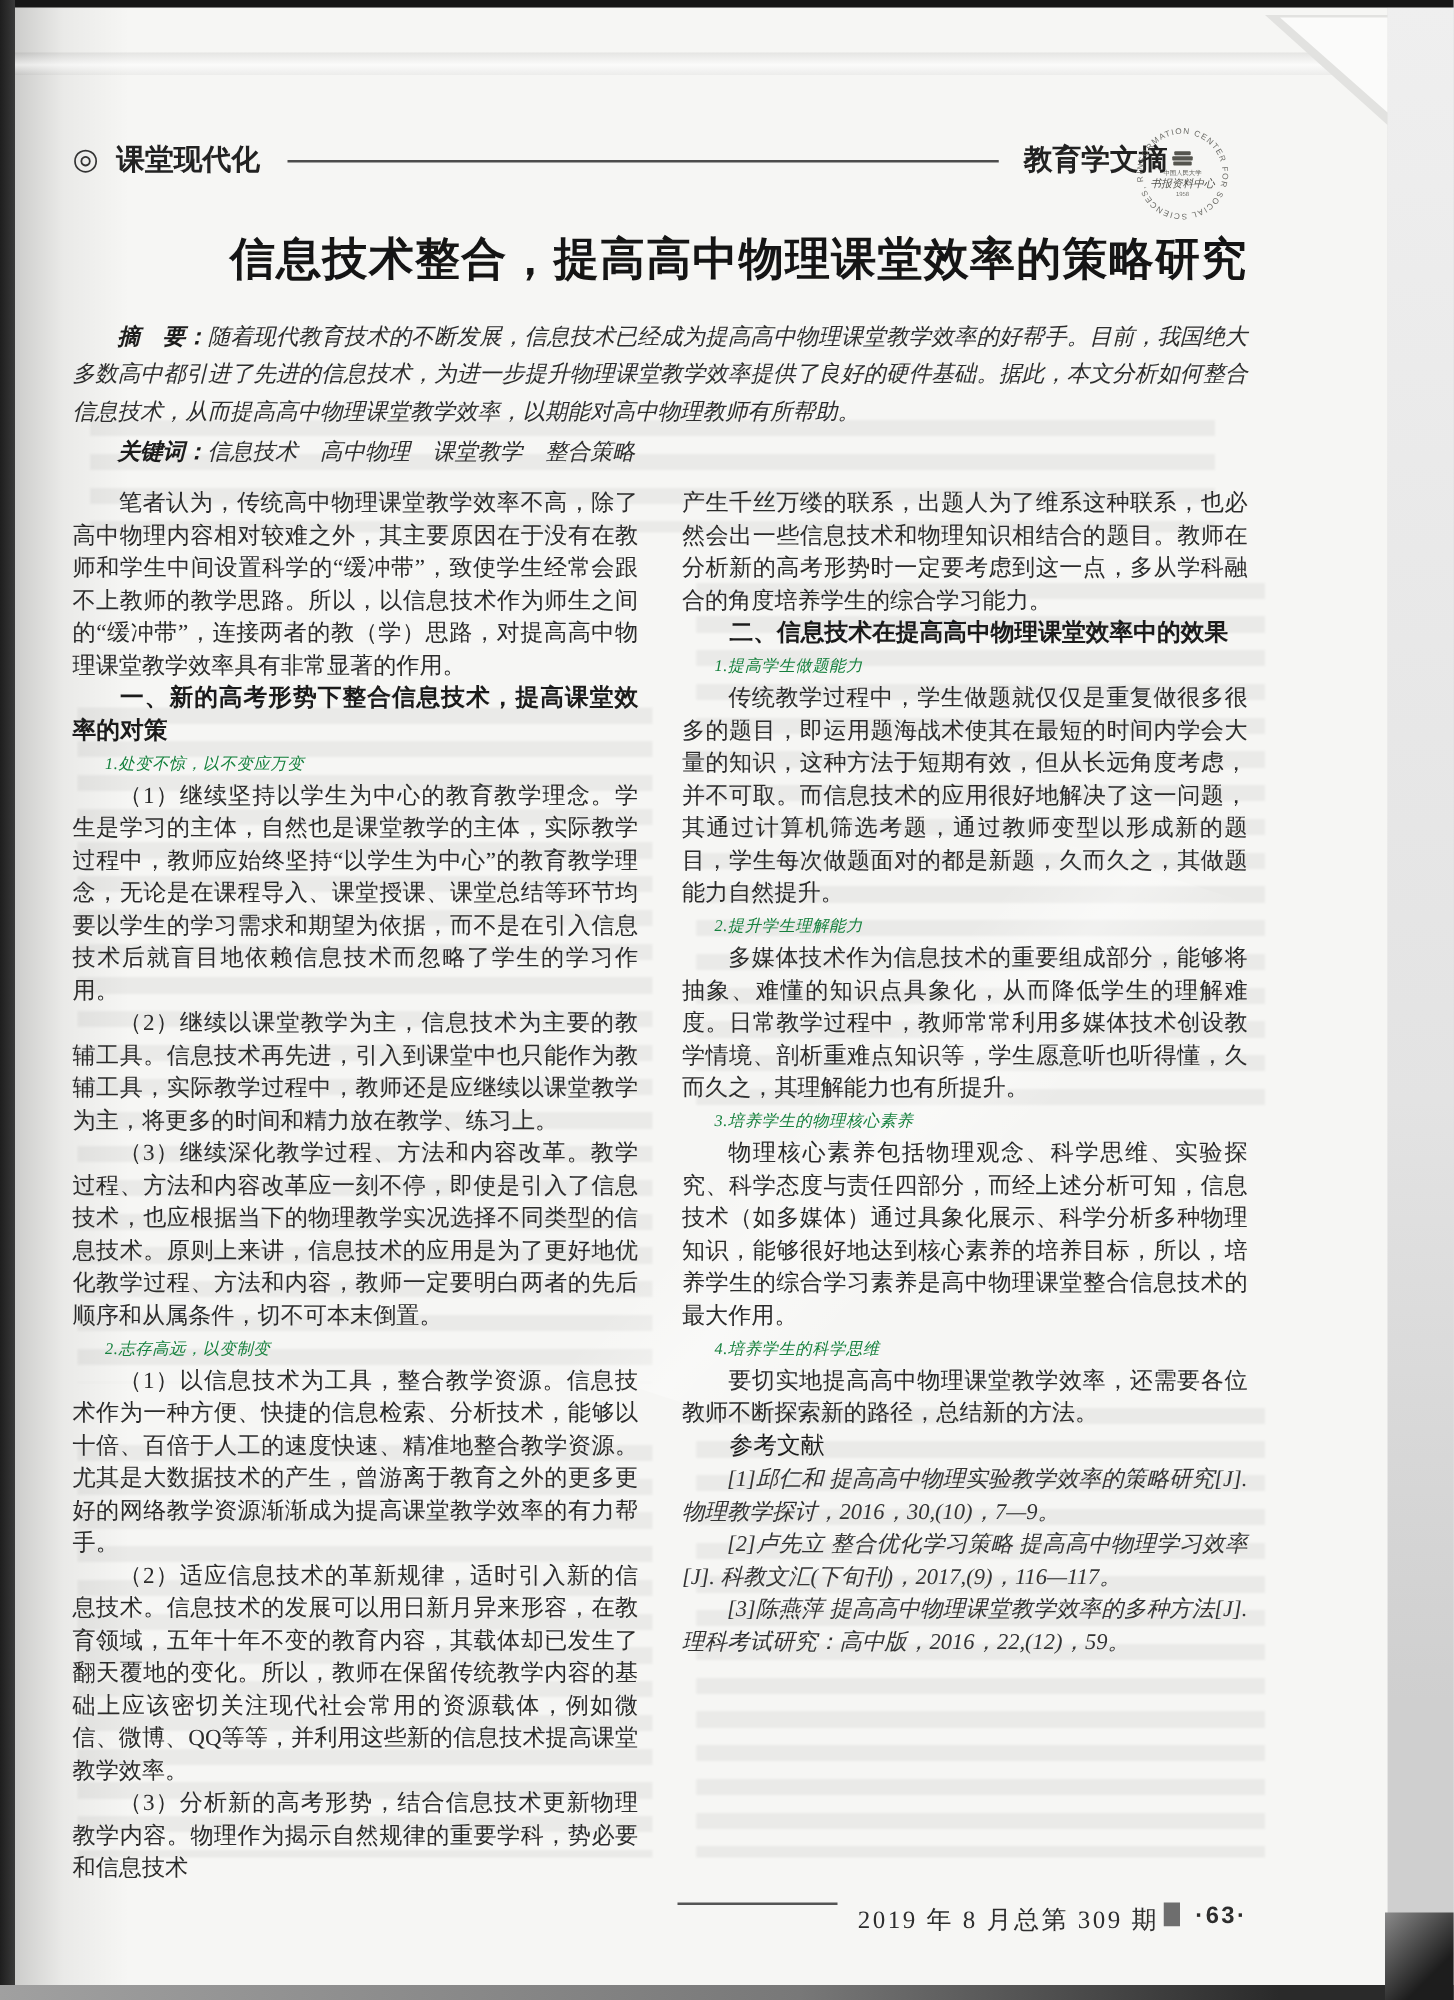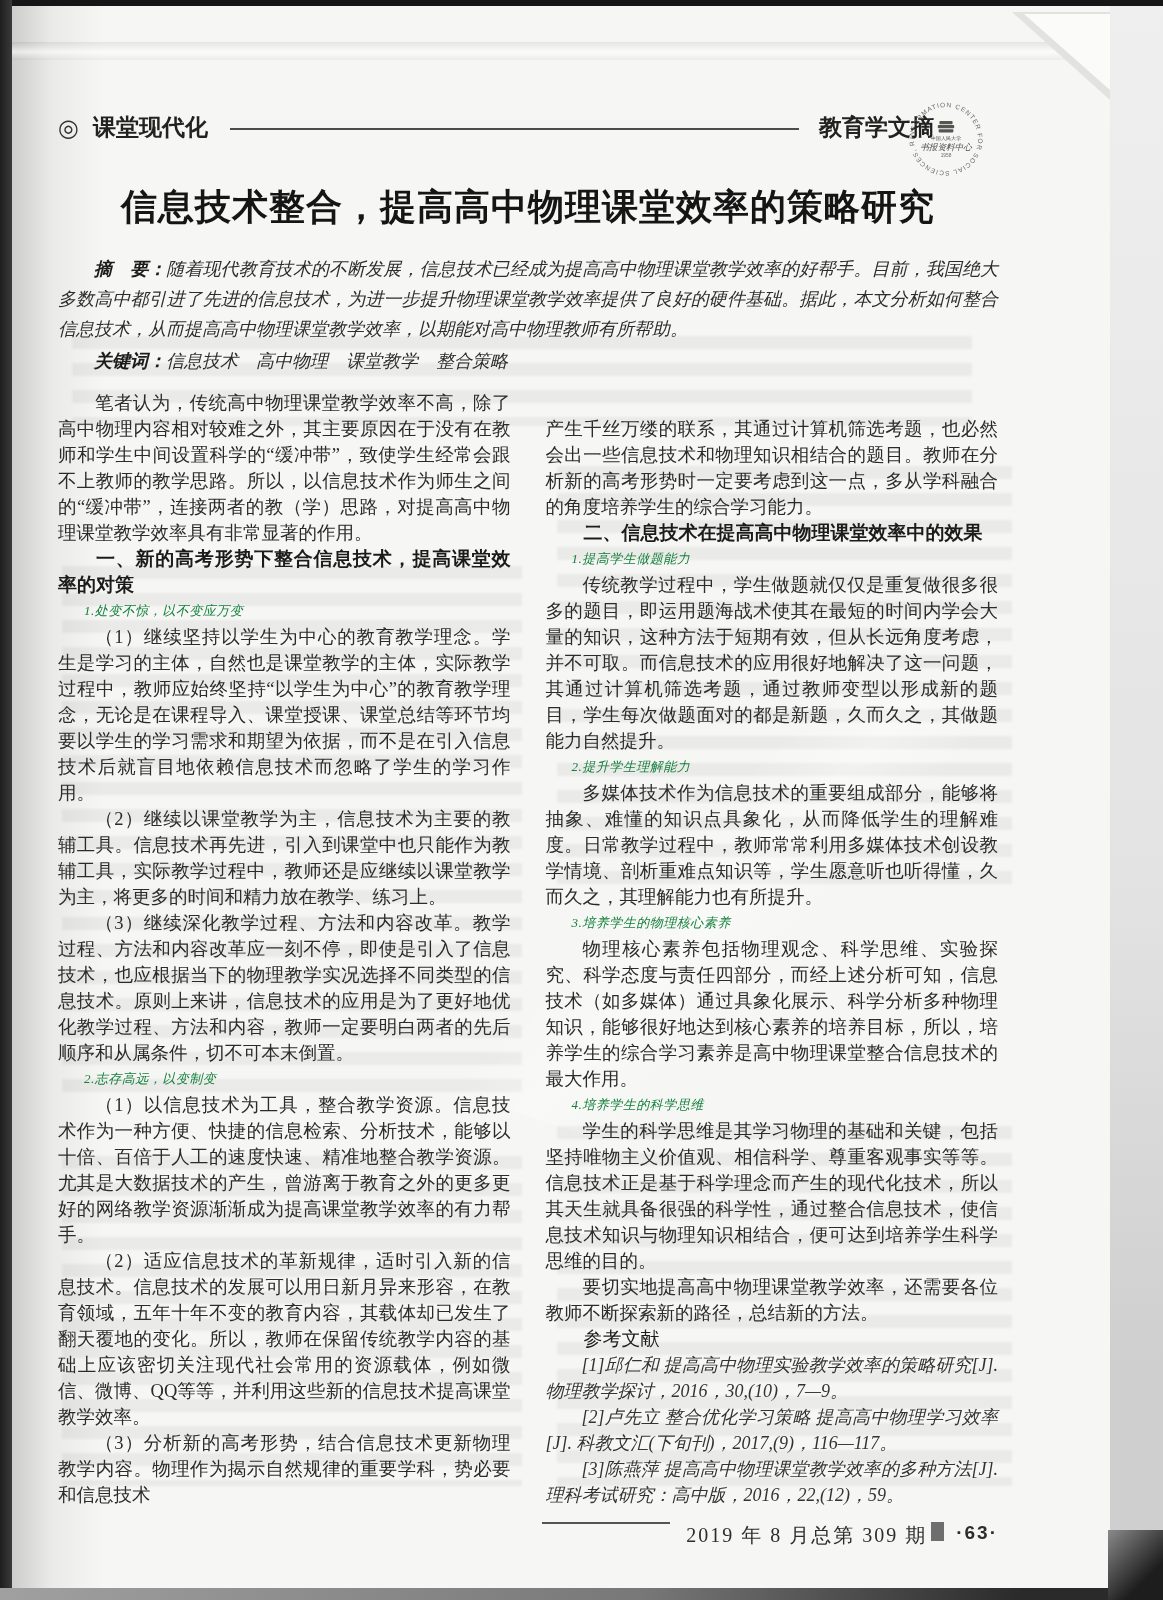--- a/index.html
+++ b/index.html
@@ -34,33 +34,33 @@
   .ghost{position:absolute;opacity:.07;filter:blur(1px);pointer-events:none;
     background:repeating-linear-gradient(180deg,#555 0 13px,transparent 13px 27px);}
   
   .content{position:relative;width:940px;padding-left:46px;}
   .hdr{margin-top:106px;display:flex;align-items:center;width:876px;
     font-family:"Liberation Sans","DejaVu Sans",sans-serif;font-weight:bold;font-size:23px;color:#222;}
   .hdr .bullet{font-size:24px;margin-right:14px;color:#333;}
   .hdr .rule{flex:1;height:0;border-top:2px solid #4c4c4c;margin:2px 20px 0 22px;}
   .stamp{position:absolute;left:893px;top:92px;width:82px;height:82px;z-index:3;}
   .stamp svg{width:100%;height:100%;}
-  .title{margin-top:40px;text-align:center;
+  .title{margin-top:40px;text-align:right;
     font-family:"Liberation Sans","DejaVu Sans",sans-serif;font-weight:bold;
     font-size:36px;letter-spacing:1px;color:#151515;}
   .byline{margin-top:20px;text-align:center;font-style:italic;font-size:19px;color:#2e2e2e;letter-spacing:1px;}
   .byline .dia{font-style:normal;font-size:17px;color:#333;}
   .byline .dia.light{color:#b9b9b6;}
   .byline .name{margin:0 26px 0 22px;}
   .byline .aff{margin-right:30px;}
   .abstract,.keywords{font-style:italic;font-size:18px;line-height:30px;text-align:justify;color:#2d2d2d;}
   .abstract{margin-top:22px;text-indent:2em;}
   .abstract b,.keywords b{font-style:italic;font-weight:bold;color:#1c1c1c;}
   .keywords{margin-top:2px;text-indent:2em;}
-  .cols{display:flex;gap:35px;margin-top:14px;align-items:flex-end;}
+  .cols{display:flex;gap:35px;margin-top:14px;}
   .col{width:457px;}
   .col p{margin:0;}
   .p{font-size:18.5px;line-height:26px;text-indent:2em;text-align:justify;color:#2b2b2b;}
   .p.noindent{text-indent:0;}
   .h1{font-family:"Liberation Sans","DejaVu Sans",sans-serif;font-weight:bold;
     font-size:19px;line-height:26px;text-indent:2em;text-align:justify;color:#1b1b1b;}
   .kh{font-style:italic;font-size:13px;line-height:26px;text-indent:2em;letter-spacing:.5px;color:#15803d;}
   .ref{font-style:italic;font-size:18px;line-height:26px;text-indent:2em;text-align:justify;color:#333;}
   .refhead{font-family:"Liberation Sans","DejaVu Sans",sans-serif;font-weight:normal;
     font-size:19px;line-height:26px;text-indent:2em;color:#1b1b1b;}
@@ -133,30 +133,29 @@
         <p class="kh">1.处变不惊，以不变应万变</p>
         <p class="p">（1）继续坚持以学生为中心的教育教学理念。学生是学习的主体，自然也是课堂教学的主体，实际教学过程中，教师应始终坚持“以学生为中心”的教育教学理念，无论是在课程导入、课堂授课、课堂总结等环节均要以学生的学习需求和期望为依据，而不是在引入信息技术后就盲目地依赖信息技术而忽略了学生的学习作用。</p>
         <p class="p">（2）继续以课堂教学为主，信息技术为主要的教辅工具。信息技术再先进，引入到课堂中也只能作为教辅工具，实际教学过程中，教师还是应继续以课堂教学为主，将更多的时间和精力放在教学、练习上。</p>
         <p class="p">（3）继续深化教学过程、方法和内容改革。教学过程、方法和内容改革应一刻不停，即使是引入了信息技术，也应根据当下的物理教学实况选择不同类型的信息技术。原则上来讲，信息技术的应用是为了更好地优化教学过程、方法和内容，教师一定要明白两者的先后顺序和从属条件，切不可本末倒置。</p>
         <p class="kh">2.志存高远，以变制变</p>
         <p class="p">（1）以信息技术为工具，整合教学资源。信息技术作为一种方便、快捷的信息检索、分析技术，能够以十倍、百倍于人工的速度快速、精准地整合教学资源。尤其是大数据技术的产生，曾游离于教育之外的更多更好的网络教学资源渐渐成为提高课堂教学效率的有力帮手。</p>
         <p class="p">（2）适应信息技术的革新规律，适时引入新的信息技术。信息技术的发展可以用日新月异来形容，在教育领域，五年十年不变的教育内容，其载体却已发生了翻天覆地的变化。所以，教师在保留传统教学内容的基础上应该密切关注现代社会常用的资源载体，例如微信、微博、QQ等等，并利用这些新的信息技术提高课堂教学效率。</p>
         <p class="p">（3）分析新的高考形势，结合信息技术更新物理教学内容。物理作为揭示自然规律的重要学科，势必要和信息技术</p>
       </div>
       <div class="col">
-        <p class="p noindent">产生千丝万缕的联系，其通过计算机筛选考题，也必然会出一些信息技术和物理知识相结合的题目。教师在分析新的高考形势时一定要考虑到这一点，多从学科融合的角度培养学生的综合学习能力。</p>
+        <p class="p noindent">产生千丝万缕的联系，出题人为了维系这种联系，也必然会出一些信息技术和物理知识相结合的题目。教师在分析新的高考形势时一定要考虑到这一点，多从学科融合的角度培养学生的综合学习能力。</p>
         <p class="h1">二、信息技术在提高高中物理课堂效率中的效果</p>
         <p class="kh">1.提高学生做题能力</p>
         <p class="p">传统教学过程中，学生做题就仅仅是重复做很多很多的题目，即运用题海战术使其在最短的时间内学会大量的知识，这种方法于短期有效，但从长远角度考虑，并不可取。而信息技术的应用很好地解决了这一问题，其通过计算机筛选考题，通过教师变型以形成新的题目，学生每次做题面对的都是新题，久而久之，其做题能力自然提升。</p>
         <p class="kh">2.提升学生理解能力</p>
         <p class="p">多媒体技术作为信息技术的重要组成部分，能够将抽象、难懂的知识点具象化，从而降低学生的理解难度。日常教学过程中，教师常常利用多媒体技术创设教学情境、剖析重难点知识等，学生愿意听也听得懂，久而久之，其理解能力也有所提升。</p>
         <p class="kh">3.培养学生的物理核心素养</p>
         <p class="p">物理核心素养包括物理观念、科学思维、实验探究、科学态度与责任四部分，而经上述分析可知，信息技术（如多媒体）通过具象化展示、科学分析多种物理知识，能够很好地达到核心素养的培养目标，所以，培养学生的综合学习素养是高中物理课堂整合信息技术的最大作用。</p>
         <p class="kh">4.培养学生的科学思维</p>
-        <p class="p">学生的科学思维是其学习物理的基础和关键，包括坚持唯物主义价值观、相信科学、尊重客观事实等等。信息技术正是基于科学理念而产生的现代化技术，所以其天生就具备很强的科学性，通过整合信息技术，使信息技术知识与物理知识相结合，便可达到培养学生科学思维的目的。</p>
         <p class="p">要切实地提高高中物理课堂教学效率，还需要各位教师不断探索新的路径，总结新的方法。</p>
         <p class="refhead">参考文献</p>
         <p class="ref">[1]邱仁和 提高高中物理实验教学效率的策略研究[J]. 物理教学探讨，2016，30,(10)，7—9。</p>
         <p class="ref">[2]卢先立 整合优化学习策略 提高高中物理学习效率[J]. 科教文汇(下旬刊)，2017,(9)，116—117。</p>
         <p class="ref">[3]陈燕萍 提高高中物理课堂教学效率的多种方法[J]. 理科考试研究：高中版，2016，22,(12)，59。</p>
       </div>
     </div>
   </div>
 
   <div class="footer">

